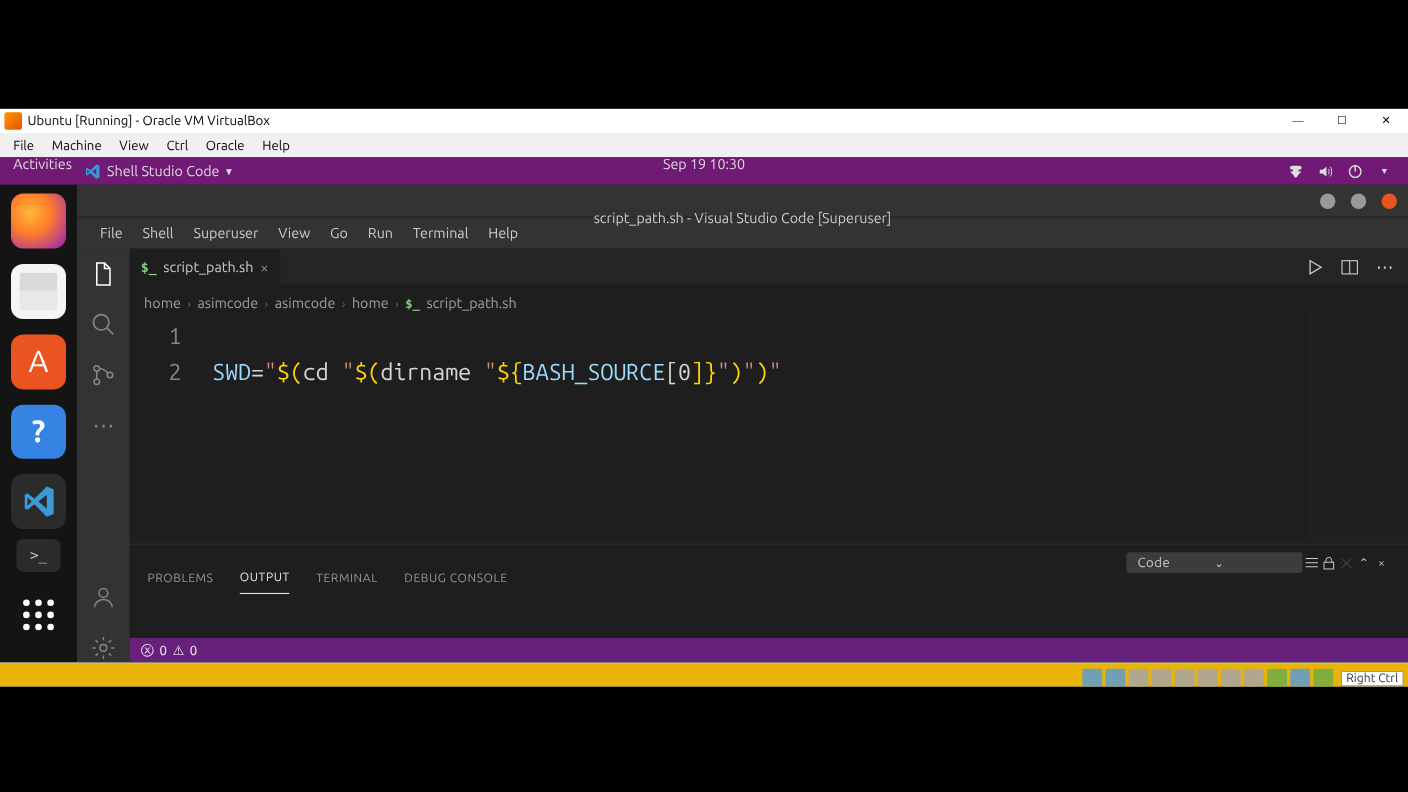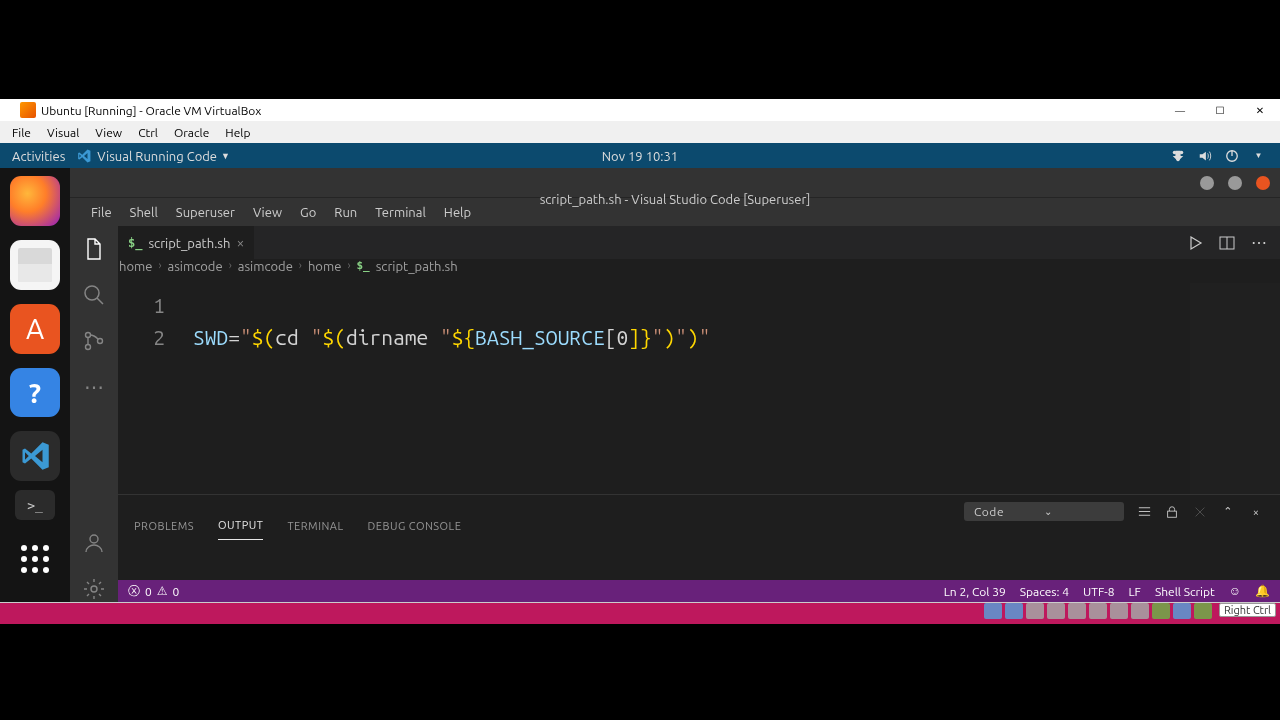--- a/index.html
+++ b/index.html
@@ -1,30 +1,30 @@
 <!DOCTYPE html>
 <html><head>
 <meta charset="utf-8">
 <style>
   * { margin: 0; padding: 0; box-sizing: border-box; }
   body { font-family: Ubuntu, "Segoe UI", sans-serif; background: #000; width: 1280px; height: 720px; overflow: hidden; position: relative; }
   
   
   .vbox-window { position: absolute; left: 0; top: 99px; width: 1280px; height: 525px; background: #fff; }
-  .vbox-titlebar { height: 22px; background: #fff; display: flex; align-items: center; font-size: 12px; margin-left: 16px; }
+  .vbox-titlebar { height: 22px; background: #fff; display: flex; align-items: center; font-size: 12px; }
   .vbox-titlebar .vbox-icon { width: 16px; height: 16px; margin: 0 5px 0 4px; background: linear-gradient(135deg,#ff9800,#e65100); border-radius: 2px; }
   .vbox-titlebar .vbox-title { flex: 1; color: #000; }
   .vbox-titlebar .wbtn { width: 40px; text-align: center; color: #000; font-family: "Segoe UI Symbol"; font-size: 10px; cursor: pointer; }
   .vbox-menubar { height: 22px; background: #f0f0f0; display: flex; align-items: center; font-size: 12px; color: #000; padding-left: 4px; }
   .vbox-menubar span { padding: 0 8px; cursor: pointer; }
   
   
   .ubuntu { position: relative; height: 459px; background: #1e1e1e; }
   
-  .gnome-top { height: 25px; background: #0c4a6e; display: flex; align-items: center; color: #ddd; font-size: 13px; }
+  .gnome-top { height: 25px; background: #701a75; display: flex; color: #ddd; font-size: 13px; }
   .gnome-top .activities { padding: 0 12px; cursor: pointer; }
   .gnome-top .app-menu { display:flex; align-items:center; cursor:pointer; }
   .gnome-top .vs-ico { width:14px; height:14px; margin-right:6px; display:flex; align-items:center; justify-content:center; }
   .gnome-top .center { position:absolute; left:50%; transform:translateX(-50%); }
   .gnome-top .right { margin-left:auto; display:flex; align-items:center; gap:12px; padding-right:14px; }
   .gnome-top .r-ico { width:15px; height:15px; display:flex; align-items:center; justify-content:center; cursor:pointer; }
   
   .ubuntu-body { display:flex; height: 434px; }
   
   
@@ -62,93 +62,93 @@
   
   .vsc-main { flex:1; display:flex; flex-direction:column; background:#1e1e1e; }
   
   .vsc-tabs { height:33px; background:#252526; display:flex; align-items:stretch; }
   .vsc-tab { display:flex; align-items:center; padding:0 10px; background:#1e1e1e; color:#ccc; font-size:13px; gap:6px; border-right:1px solid #252526; cursor:pointer; }
   .tab-icon { color:#89d185; font-family:monospace; font-size:12px; font-weight:bold; }
   .tab-close { color:#888; font-size:14px; cursor:pointer; }
   .tabs-right { margin-left:auto; display:flex; align-items:center; gap:14px; padding-right:12px; color:#ccc; }
   .tabs-right span { cursor:pointer; width:18px; height:18px; display:flex; align-items:center; justify-content:center; }
   
-  .vsc-breadcrumb { height:24px; display:flex; align-items:flex-start; padding-left:1px; color:#a0a0a0; font-size:13px; gap:6px; background:#1e1e1e; }
+  .vsc-breadcrumb { height:24px; display:flex; align-items:flex-end; padding-left:13px; color:#a0a0a0; font-size:13px; gap:6px; background:#1e1e1e; }
   .vsc-breadcrumb .chev { color:#666; font-size:11px; }
   .bc-icon { color:#89d185; font-family:monospace; font-size:11px; font-weight:bold;}
   
   .vsc-editor { flex:1; font-family: "Consolas","Ubuntu Mono",monospace; font-size:21px; padding-top:6px; background:#1e1e1e; position:relative; line-height:32px; overflow:hidden; }
   .code-line { display:flex; }
   .gutter { width:75px; text-align:right; padding-right:28px; color:#858585; user-select:none; }
   .code { white-space:pre; }
   .tk-comment { color:#6a9955; }
   .tk-var { color:#9cdcfe; }
   .tk-default { color:#d4d4d4; }
   .tk-string { color:#ce9178; }
   .tk-punc { color:#ffd700; }
   .tk-param { color:#9cdcfe;}
   .minimap { position:absolute; right:0; top:0; bottom:0; width:90px; background:rgba(40,40,40,.3); }
   
   .vsc-panel { height:86px; border-top:1px solid #333; display:flex; flex-direction:column; background:#1e1e1e; }
   .panel-tabs { height:33px; display:flex; align-items:center; padding:0 16px; gap:24px; color:#969696; font-size:11px; letter-spacing:.5px; }
   .panel-tabs .pt { cursor:pointer; text-transform:uppercase; padding:8px 0;margin-top:28px; }
   .panel-tabs .pt.active { color:#e7e7e7; border-bottom:1px solid #e7e7e7; }
-  .panel-right { margin-left:auto; display:flex; align-items:center; gap:12px; color:#ccc; }
+  .panel-right { margin-left:auto; display:flex; align-items:center; color:#ccc; }
   .panel-right .sel { background:#3c3c3c; padding:3px 10px; border-radius:3px; font-size:12px; display:flex; align-items:center; gap:40px; min-width:160px; cursor:pointer; }
   .panel-right .pi { width:16px; height:16px; cursor:pointer; display:flex; align-items:center; justify-content:center; }
   .panel-body { flex:1; }
   
   .vsc-status { height:22px; background:#68217a; color:#fff; display:flex; align-items:center; font-size:12px; padding:0 10px; gap:14px; }
   .vsc-status .st-left { display:flex; align-items:center; gap:5px; }
   .vsc-status .st-right { margin-left:auto; display:flex; align-items:center; gap:14px; }
   .vsc-status span { cursor:pointer; }
   
   
-  .vbox-footer { height:22px; background:#be185d; display:flex; align-items:flex-start; justify-content:flex-end; padding-right:4px; gap:3px; font-size:11px; color:#333; border-top:1px solid #ccc;}
+  .vbox-footer { height:22px; background:#eab308; display:flex; align-items:flex-end; justify-content:flex-end; padding-right:4px; gap:3px; font-size:11px; color:#333; border-top:1px solid #ccc;}
   .vbox-footer .fi { width:18px; height:16px; background:#5b9bd5; border-radius:2px; opacity:.85; }
   .vbox-footer .fi.g { background:#70ad47; }
   .vbox-footer .fi.gray { background:#a6a6a6; }
   .vbox-footer .hostkey { border:1px solid #999; padding:0 4px; border-radius:2px; margin-left:4px; background:#fff; }
   
   svg { display:block; }
 </style>
 </head>
 <body>
 
 <div class="vbox-window">
   <div class="vbox-titlebar">
     <span class="vbox-icon"></span>
     <span class="vbox-title">Ubuntu [Running] - Oracle VM VirtualBox</span>
     <span class="wbtn">—</span>
     <span class="wbtn">☐</span>
     <span class="wbtn">✕</span>
   </div>
   <div class="vbox-menubar">
     <span>File</span>
-    <span>Visual</span>
+    <span>Machine</span>
     <span>View</span>
     <span>Ctrl</span>
     <span>Oracle</span>
     <span>Help</span>
   </div>
 
   <div class="ubuntu">
 
     <div class="gnome-top">
       <span class="activities">Activities</span>
       <span class="app-menu">
         <span class="vs-ico">
           <svg viewBox="0 0 24 24" width="14" height="14">
               <path fill="#3b99d4" d="M23 3l-5-2-9 9-5-4-2 1v10l2 1 5-4 9 9 5-2V3zM4 15V9l3 3-3 3zm14 2l-6-5 6-5v10z"></path>
             </svg>
         </span>
-        <span>Visual Running Code</span>
+        <span>Shell Studio Code</span>
         <span style="margin-left:4px;font-size:9px;">▼</span>
       </span>
-      <span class="center">Nov 19  10:31</span>
+      <span class="center">Sep 19  10:30</span>
       <div class="right">
         <span class="r-ico">
             <svg viewBox="0 0 16 16" width="14" height="14">
               <path fill="#ddd" d="M8 2L2 8h3v6h6V8h3z" transform="rotate(180 8 8)"></path>
               <circle fill="#ddd" cx="4" cy="4" r="2"></circle>
               <circle fill="#ddd" cx="12" cy="4" r="2"></circle>
               <circle fill="#ddd" cx="8" cy="12" r="2"></circle>
               <path stroke="#ddd" d="M4 4L12 4M8 4v8"></path>
             </svg>
           </span>
@@ -338,29 +338,20 @@
               <div class="panel-body"></div>
             </div>
 
             <div class="vsc-status">
               <span class="st-left">
                 <span>ⓧ</span>
                   <span>0</span>
                 <span>⚠</span>
                   <span>0</span>
               </span>
-              <div class="st-right">
-                <span>Ln 2, Col 39</span>
-                <span>Spaces: 4</span>
-                <span>UTF-8</span>
-                <span>LF</span>
-                <span>Shell Script</span>
-                <span>☺</span>
-                <span>🔔</span>
-              </div>
             </div>
           </div>
         </div>
       </div>
     </div>
   </div>
 
   <div class="vbox-footer">
     <span class="fi"></span>
     <span class="fi"></span>

